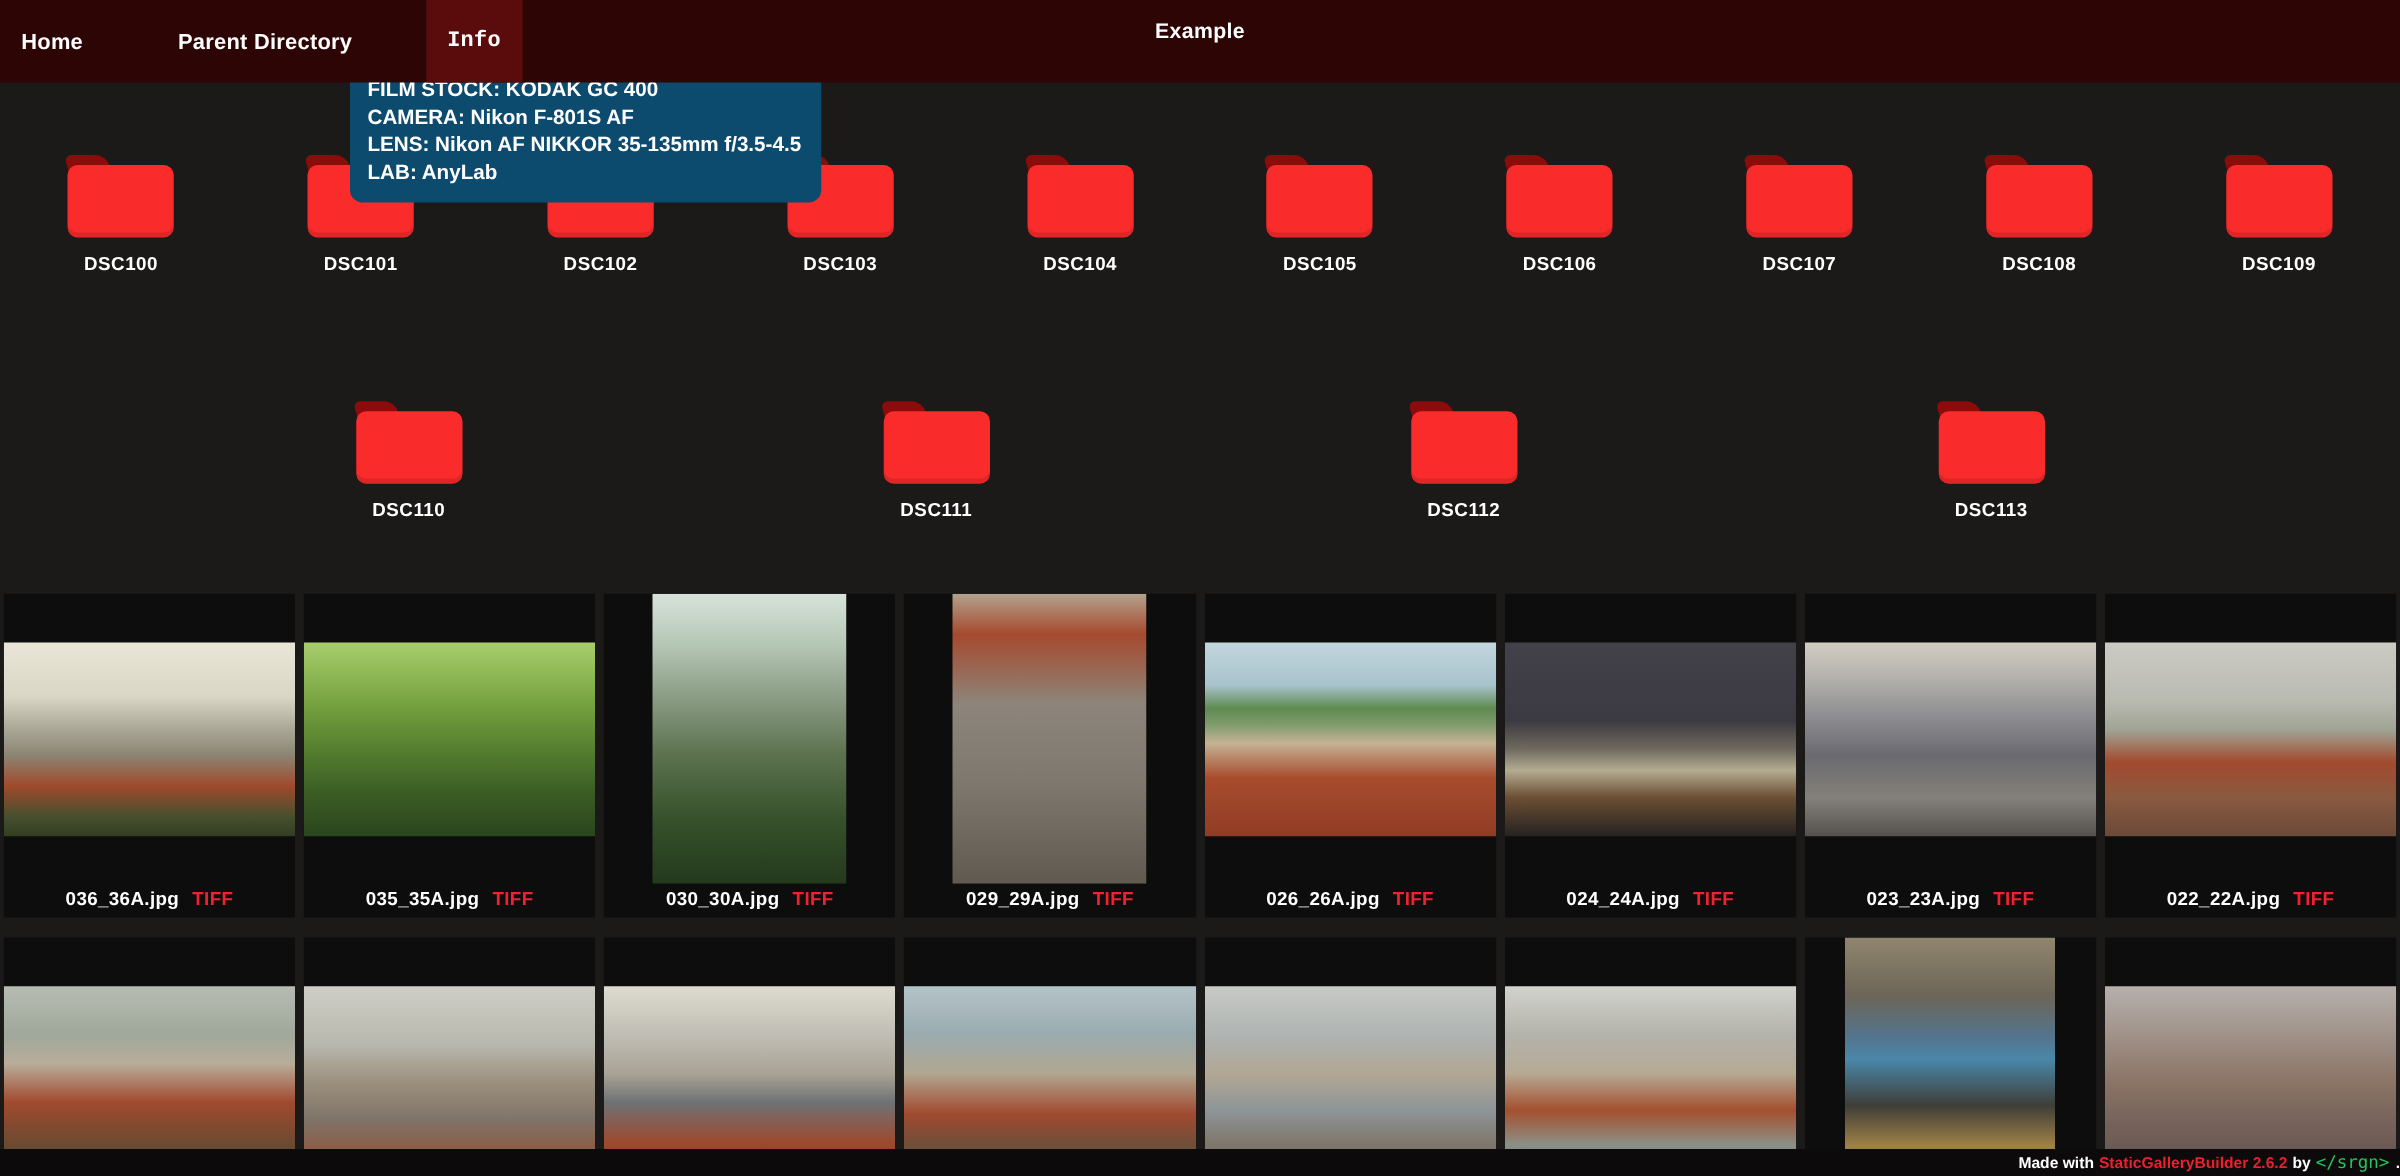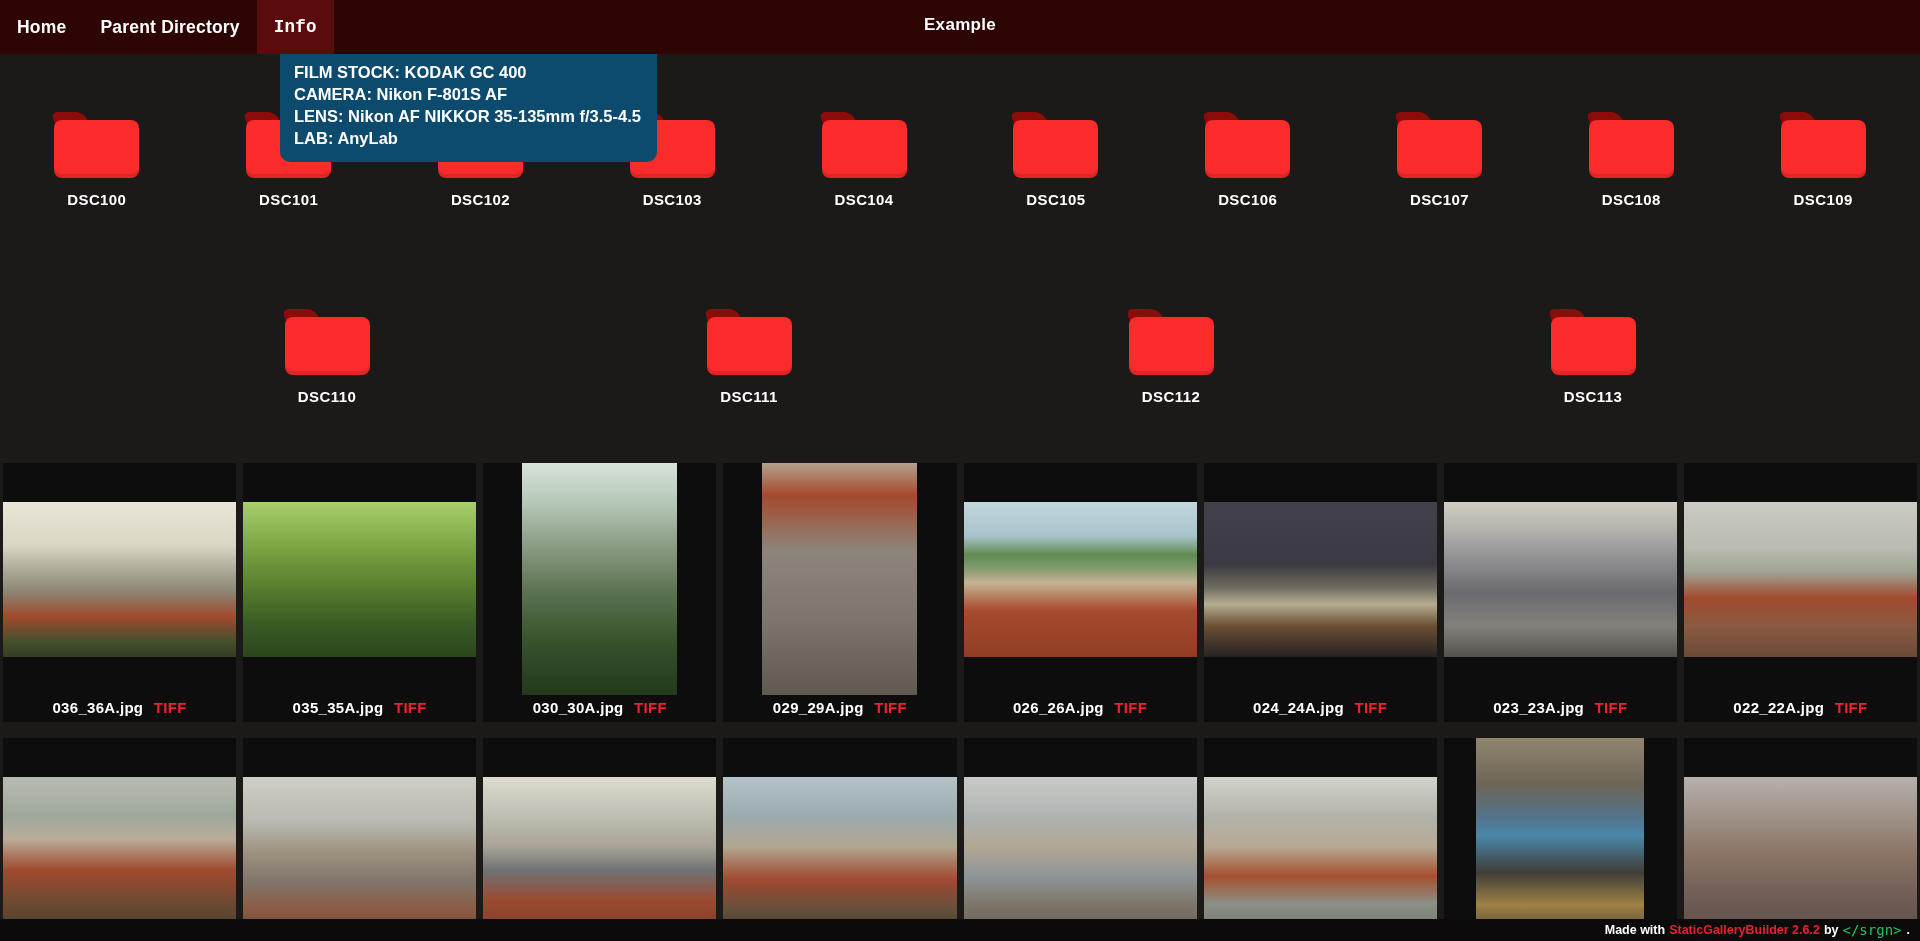--- a/index.html
+++ b/index.html
@@ -9,25 +9,26 @@
     width: 1920px;
     height: 941px;
     background: #1c1919;
     font-family: "Liberation Sans", sans-serif;
     position: relative;
   }
 
   
   .navbar {
     position: relative;
-    height: 54px;
+    height: 66px;
     background: #2d0505;
     display: flex;
     align-items: stretch;
     z-index: 6;
+    gap: 42px;
   }
   .nav-link {
     display: flex;
     align-items: center;
     padding: 0 17px;
     color: #ffffff;
     font-weight: bold;
     font-size: 17.5px;
     text-decoration: none;
     letter-spacing: .2px;
@@ -136,21 +137,20 @@
   
   .footer {
     position: fixed;
     left: 0; bottom: 0;
     width: 1920px;
     height: 22px;
     background: #0c0a0a;
     display: flex;
     justify-content: flex-end;
     align-items: center;
-    padding-right: 10px;
     font-size: 12.5px;
     font-weight: bold;
     color: #ffffff;
     z-index: 10;
   }
   .footer span { white-space: pre; }
   .sgb-link { color: #e8212f; margin: 0 4px; cursor: pointer; }
   .srgn-logo {
     color: #22c55e;
     font-family: "DejaVu Sans Mono", monospace;

